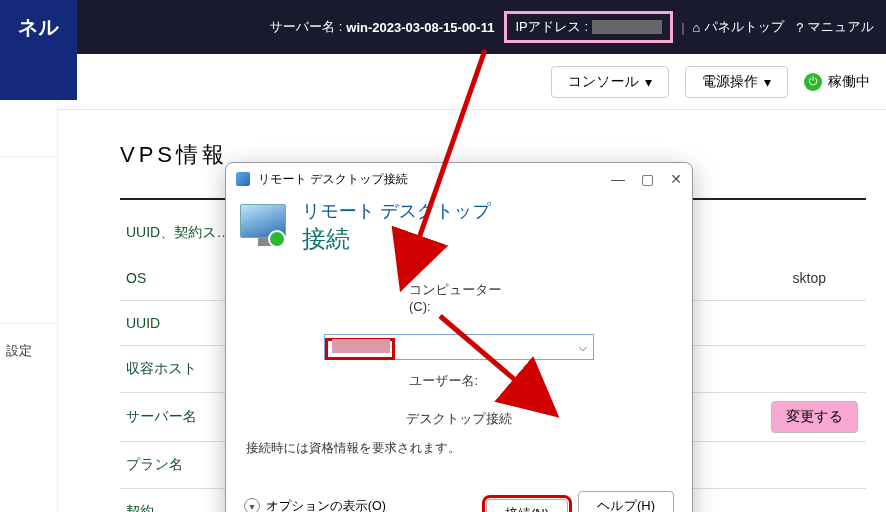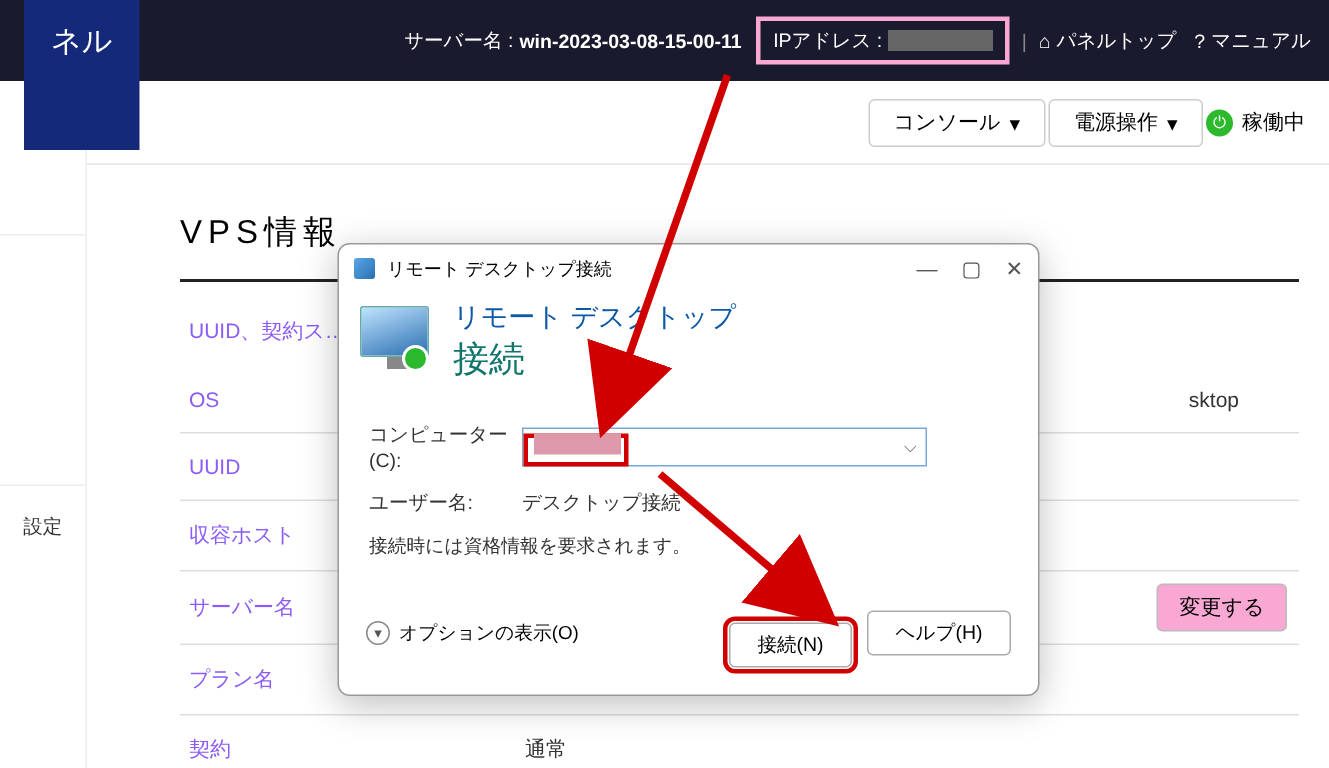--- a/index.html
+++ b/index.html
@@ -1,67 +1,67 @@
 <!DOCTYPE html>
 <html><head>
 <meta charset="utf-8">
 <style>
   * { box-sizing: border-box; margin: 0; padding: 0; font-family: "Meiryo", "Hiragino Sans", sans-serif; }
   body { width: 886px; height: 512px; background: #fff; overflow: hidden; position: relative; }
 
   
   .topbar { background: #1a1a2e; color: #fff; height: 54px; display: flex; align-items: center; padding: 0 12px; font-size: 13px; }
-  .topbar .brand { background: #14297a; color: #fff; font-size: 20px; font-weight: normal; padding: 14px 18px; position: absolute; left: 16px; top: 0; min-height: 100px; display: flex; align-items: flex-start; }
+  .topbar .brand { background: #14297a; color: #fff; font-size: 20px; font-weight: bold; padding: 14px 18px; position: absolute; left: 0; top: 0; min-height: 100px; display: flex; align-items: flex-start; }
   .topbar .spacer { flex: 1; }
   .topbar .srvname-label { margin-right: 4px; }
   .topbar .srvname { font-weight: bold; margin-right: 10px; }
   .topbar .ipbox { border: 3px solid #f9a8d4; padding: 4px 8px; display: inline-flex; align-items: center; }
   .topbar .ipval { background: #666; color: #666; display: inline-block; width: 70px; height: 14px; margin-left: 4px; }
   .topbar .sep { margin: 0 8px; color: #888; }
   .topbar .link { color: #fff; display: inline-flex; align-items: center; gap: 4px; }
   .topbar .ico { display: inline-block; }
 
   
-  .subbar { height: 56px; display: flex; align-items: center; justify-content: flex-end; gap: 2px; padding: 0 16px; border-bottom: 1px solid #e5e5e5; }
+  .subbar { height: 56px; display: flex; align-items: center; justify-content: flex-end; gap: 16px; padding: 0 16px; border-bottom: 1px solid #e5e5e5; }
   .btn { border: 1px solid #ccc; background: #fff; padding: 6px 16px; border-radius: 4px; font-size: 14px; cursor: pointer; display: inline-flex; align-items: center; gap: 6px; }
   .status { display: inline-flex; align-items: center; gap: 6px; font-size: 14px; }
   .status .dot { width: 18px; height: 18px; border-radius: 50%; background: #2db92d; display: inline-flex; align-items: center; justify-content: center; color: #fff; font-size: 11px; }
 
   
   .sidebar { position: absolute; left: 0; top: 100px; width: 58px; height: 420px; background: #fff; border-right: 1px solid #eee; }
   .sidebar .sep1 { margin-top: 56px; border-top: 1px solid #eee; }
   .sidebar .sep2 { margin-top: 166px; border-top: 1px solid #eee; }
-  .sidebar .settei { font-size: 13px; color: #333; padding: 18px 6px; text-align: center; }
+  .sidebar .settei { font-size: 13px; color: #333; padding: 18px 6px; }
 
   
   .main { position: absolute; left: 120px; top: 140px; right: 20px; }
-  .h2 { font-size: 22px; letter-spacing: 4px; font-weight: normal; margin-bottom: 16px; }
+  .h2 { font-size: 22px; letter-spacing: 4px; font-weight: normal; margin-bottom: 28px; }
   .hr { border-top: 2px solid #222; margin-bottom: 10px; }
   .table { width: 100%; }
   .row { display: flex; border-bottom: 1px solid #ddd; align-items: center; }
-  .cell-k { width: 110px; padding: 14px 6px; font-size: 14px; color: #8b5cf6; }
+  .cell-k { width: 110px; padding: 14px 6px; font-size: 14px; color: #14532d; }
   .cell-v { flex: 1; padding: 14px 6px; font-size: 14px; color: #333; }
   .cell-r { padding: 8px; }
   .chgbtn { border: 1px solid #bbb; background: #f9a8d4; padding: 6px 14px; border-radius: 4px; font-size: 14px; cursor: pointer; }
 
   
   .dialog { position: absolute; left: 225px; top: 162px; width: 468px; background: #fff; border: 1px solid #999; border-radius: 8px; box-shadow: 0 6px 24px rgba(0,0,0,0.25); }
   .dlg-titlebar { height: 32px; display: flex; align-items: center; padding: 0 10px; font-size: 12px; gap: 8px; }
   .dlg-titlebar .wicon { width: 14px; height: 14px; background: linear-gradient(135deg,#5aa7e8,#2a6fb0); border-radius: 2px; }
   .dlg-titlebar .winbtns { margin-left: auto; display: flex; gap: 16px; font-size: 14px; color: #555; }
   .dlg-titlebar .winbtns span { cursor: pointer; }
   .dlg-hero { display: flex; align-items: center; gap: 12px; padding: 4px 14px 10px 14px; }
   .dlg-hero .monitor { width: 50px; height: 46px; position: relative; }
   .dlg-hero .monitor .screen { width: 46px; height: 34px; background: linear-gradient(160deg,#bfe3ff,#2a6fb0); border: 1px solid #6aa; border-radius: 2px; }
   .dlg-hero .monitor .stand { width: 14px; height: 8px; background: #888; margin: 0 auto; }
   .dlg-hero .monitor .badge { position: absolute; left: 28px; top: 26px; width: 18px; height: 18px; border-radius: 50%; background: #2db92d; border: 2px solid #fff; }
   .dlg-hero .ttl1 { font-size: 18px; color: #0a58a6; }
   .dlg-hero .ttl2 { font-size: 24px; color: #0f766e; }
   .dlg-body { padding: 16px 20px 4px 20px; font-size: 13px; color: #333; }
-  .dlg-row { display: flex; align-items: center; margin-bottom: 12px; gap: 2px; }
+  .dlg-row { display: flex; align-items: center; margin-bottom: 12px; gap: 20px; flex-direction: column; }
   .dlg-row .lbl { width: 100px; }
   .dlg-input { width: 270px; height: 26px; border: 1px solid #7aa7d6; background: #fff; display: flex; align-items: center; justify-content: flex-end; padding-right: 6px; color: #666; font-size: 11px; }
   .dlg-input .valblur { flex: 1; }
   .dlg-input .valblur .blur { background: #d9a; display: inline-block; width: 58px; height: 14px; margin-left: 2px; }
   .dlg-input .hlred { border: 3px solid #d10000; padding: 2px 2px; margin-right: 2px; }
   .dlg-msg { font-size: 12.5px; margin: 6px 0 16px 0; }
   .dlg-foot { display: flex; align-items: center; padding: 6px 18px 18px 18px; gap: 10px; }
   .dlg-foot .opt { display: inline-flex; align-items: center; gap: 6px; font-size: 12.5px; cursor: pointer; }
   .dlg-foot .opt .chev { width: 16px; height: 16px; border: 1px solid #888; border-radius: 50%; display: inline-flex; align-items: center; justify-content: center; font-size: 10px; color: #555; }
   .dlg-foot .gap { flex: 1; }

